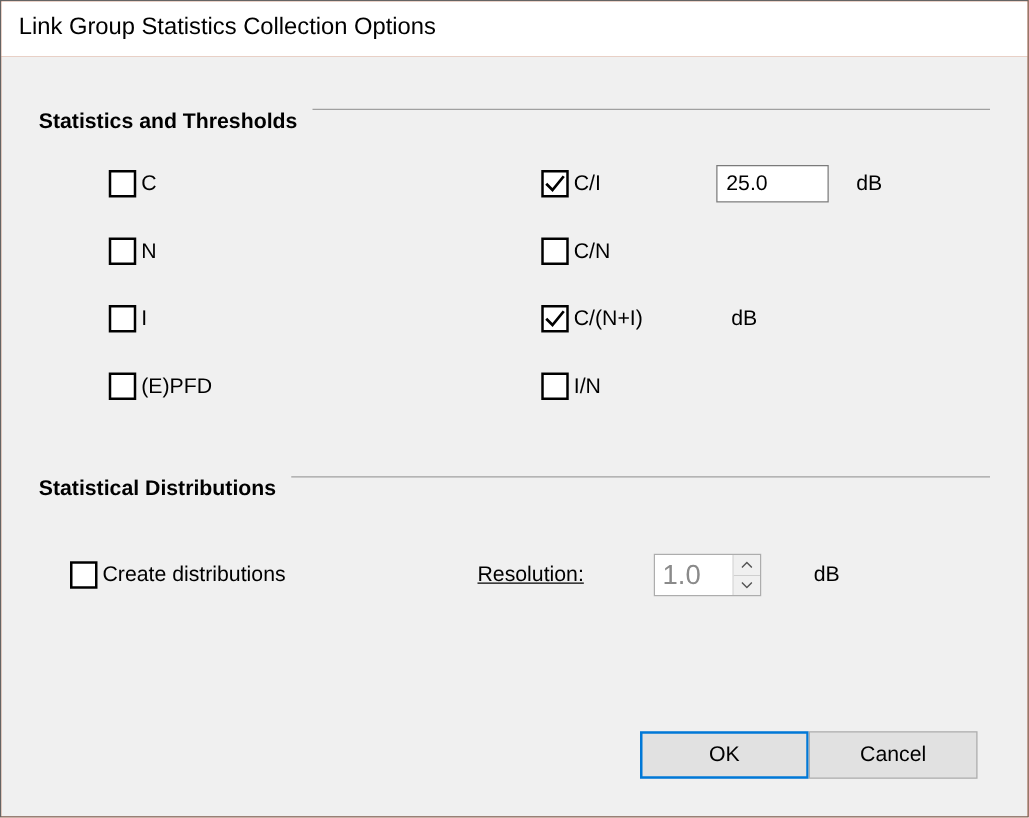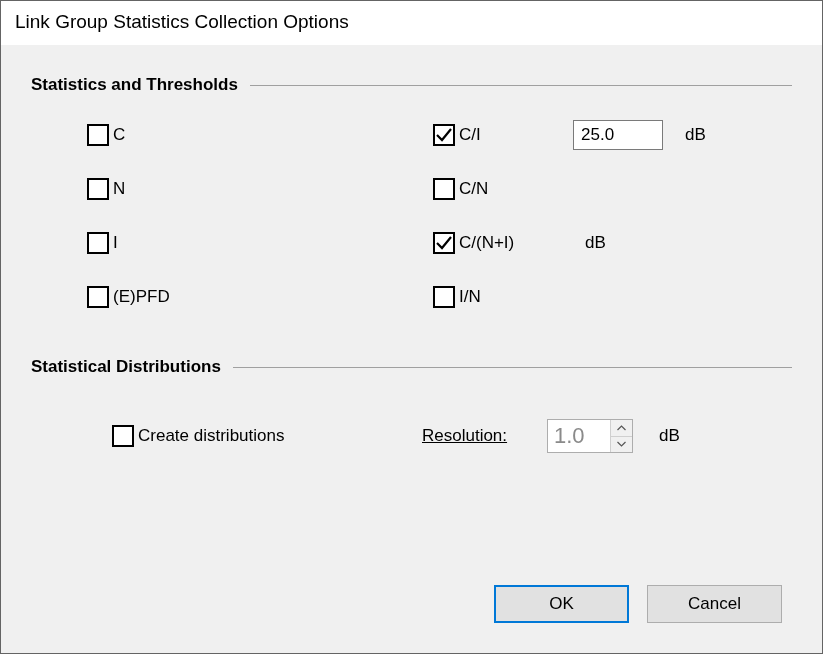--- a/index.html
+++ b/index.html
@@ -25,22 +25,23 @@
     }
     .content {
       flex: 1;
       background: #f0f0f0;
       padding: 30px 30px 20px 30px;
       display: flex;
       flex-direction: column;
     }
     .section-header {
       display: flex;
-      align-items: center;
+      align-items: flex-start;
       margin-bottom: 24px;
+      margin-top: 12px;
     }
     .section-title {
       font-weight: 700;
       font-size: 17px;
       color: #000;
       margin-right: 12px;
       white-space: nowrap;
     }
     .section-line {
       flex: 1;
@@ -95,22 +96,23 @@
       padding: 2px 7px;
       font-size: 17px;
       font-family: inherit;
       color: #000;
     }
     .unit { font-size: 17px; color: #000; margin-left: 12px; }
     .dist-row {
       display: grid;
       grid-template-columns: 310px 125px 100px 40px;
       align-items: center;
-      margin-left: 81px;
+      margin-left: 25px;
       margin-right: 20px;
+      gap: 16px;
     }
     .res-label { font-size: 17px; text-align: left; text-decoration: underline; }
     .spinner {
       width: 86px;
       height: 34px;
       border: 1px solid #adadad;
       background: #fff;
       display: flex;
       align-items: stretch;
     }
@@ -134,21 +136,20 @@
       justify-content: center;
       background: #f0f0f0;
       cursor: pointer;
     }
     .spin-btn:first-child { border-bottom: 1px solid #cfcfcf; }
     .spin-btn svg { width: 9px; height: 6px; }
     .button-row {
       margin-top: auto;
       display: flex;
       justify-content: flex-end;
-      gap: 18px;
       padding: 20px 10px 10px 0;
     }
     .btn {
       width: 135px;
       height: 38px;
       border: 1px solid #adadad;
       background: #e1e1e1;
       font-size: 17px;
       font-family: inherit;
       color: #000;

